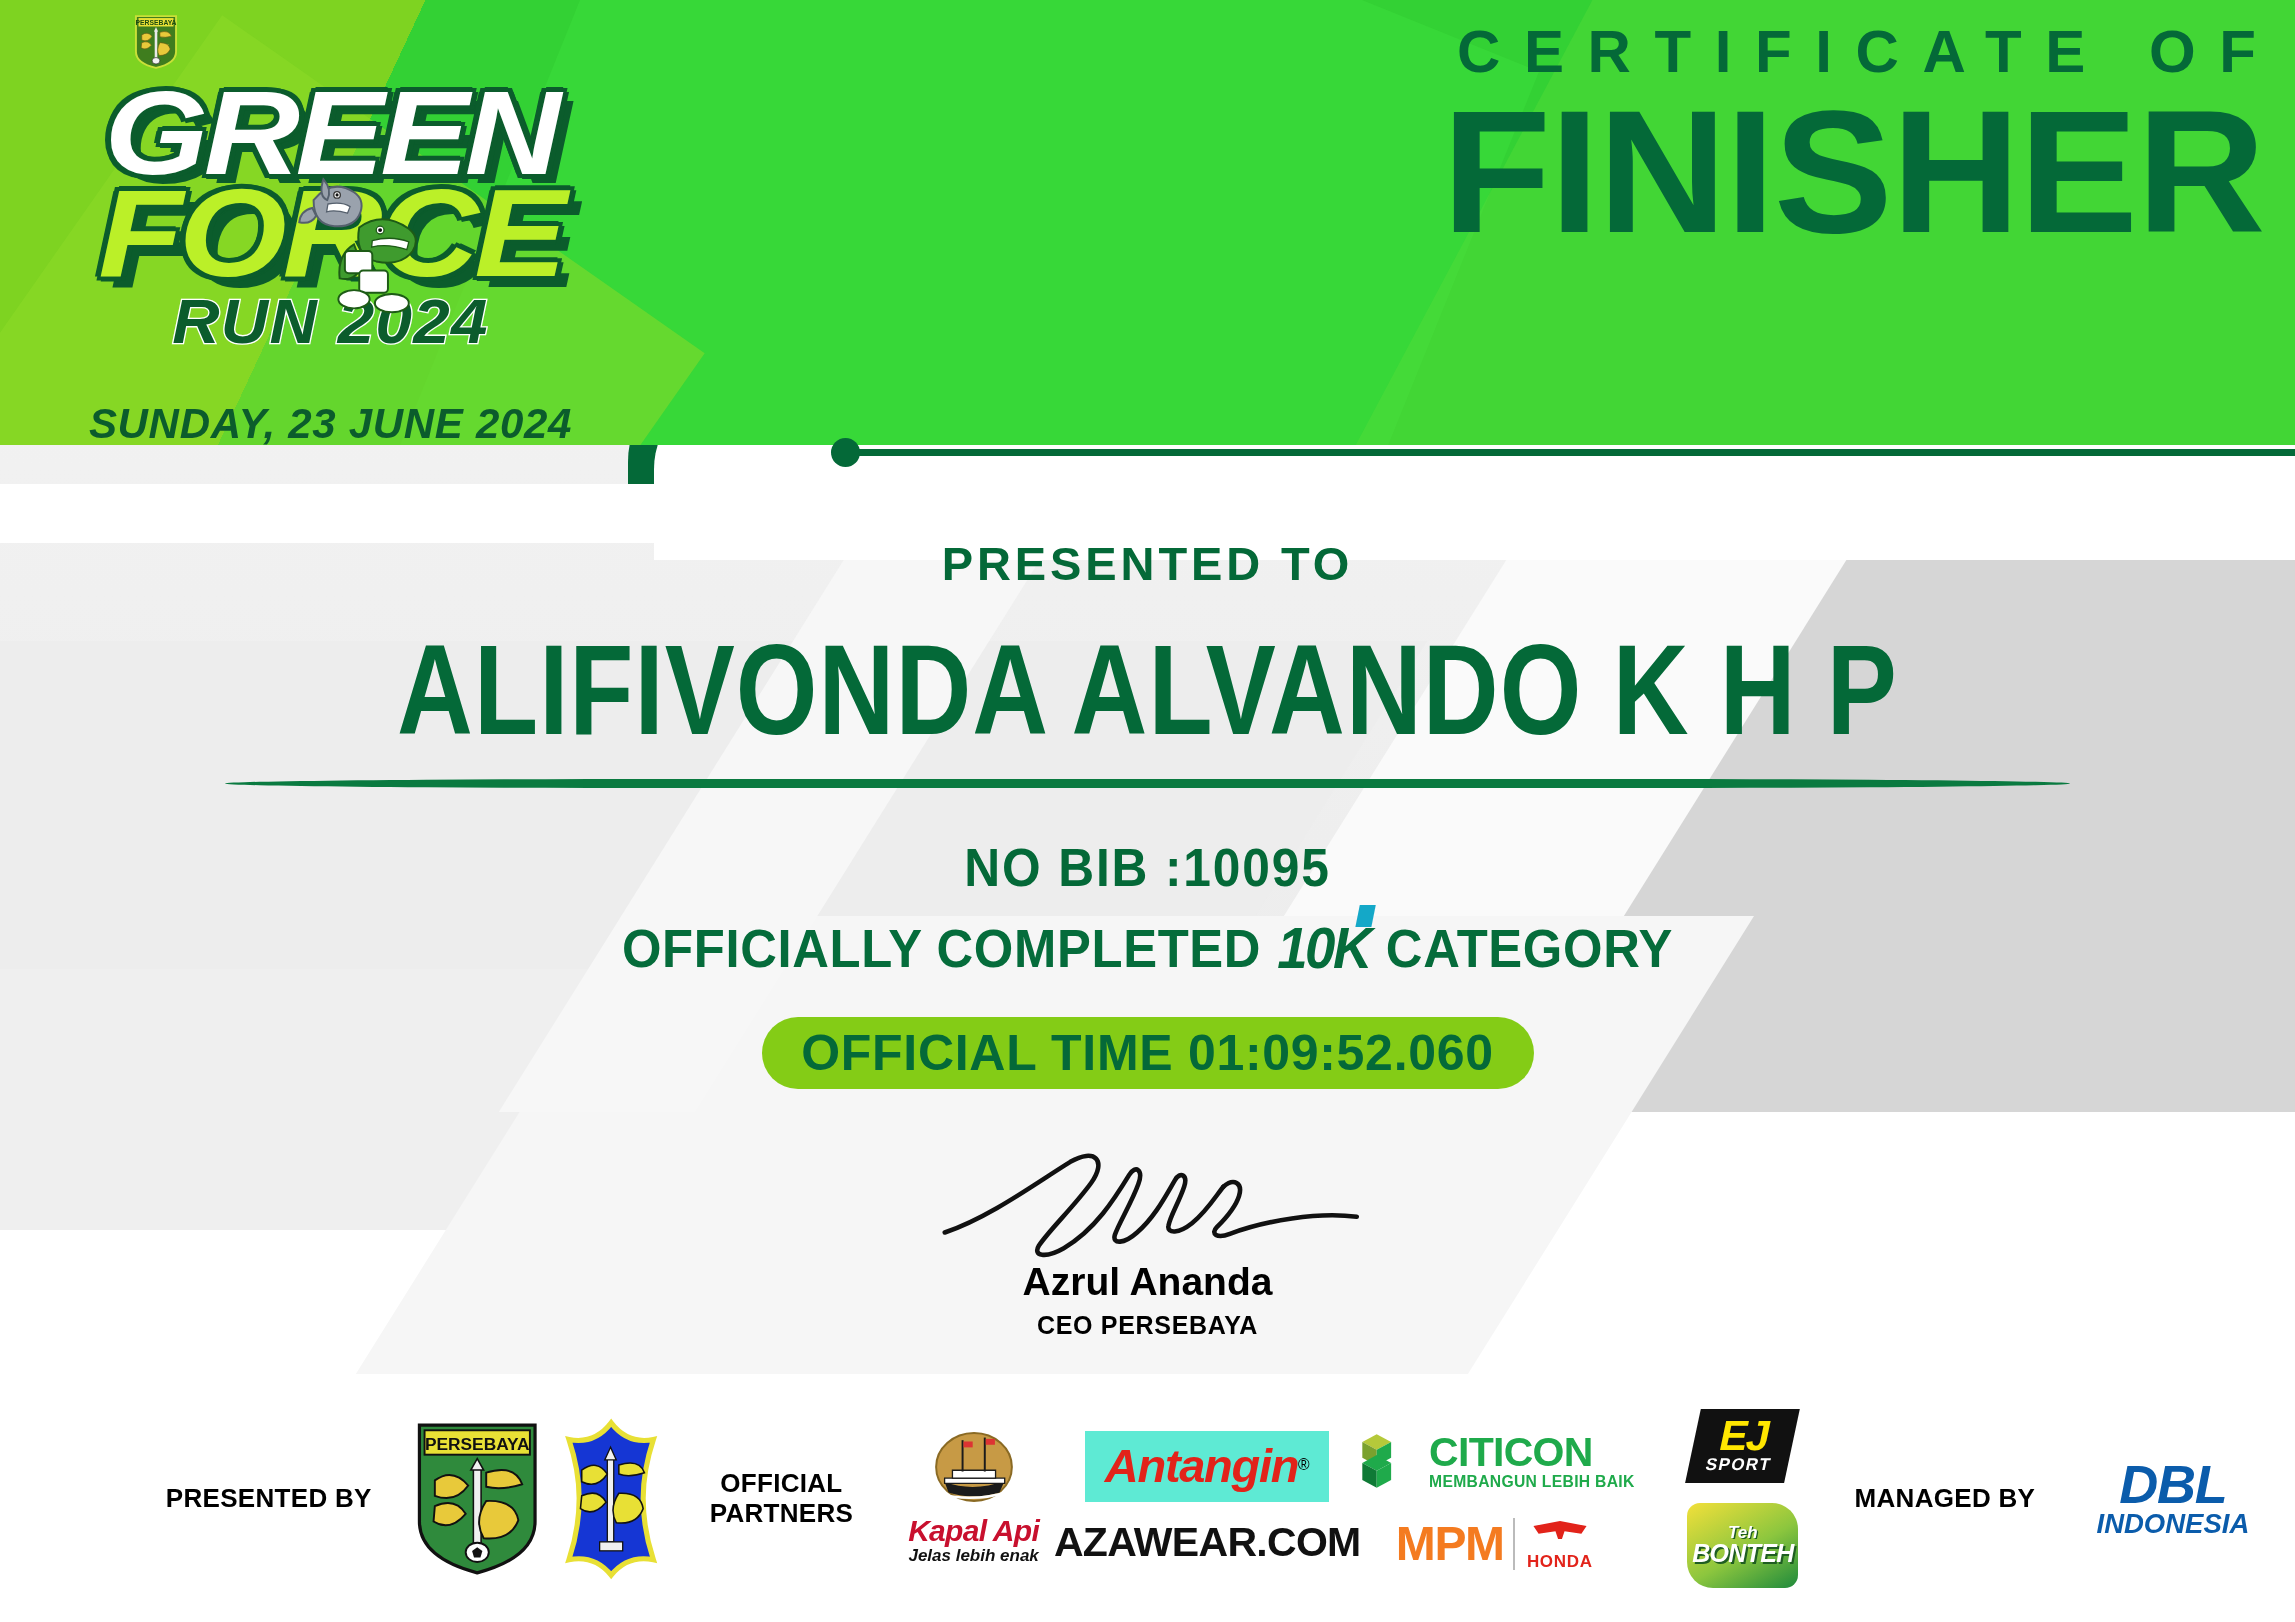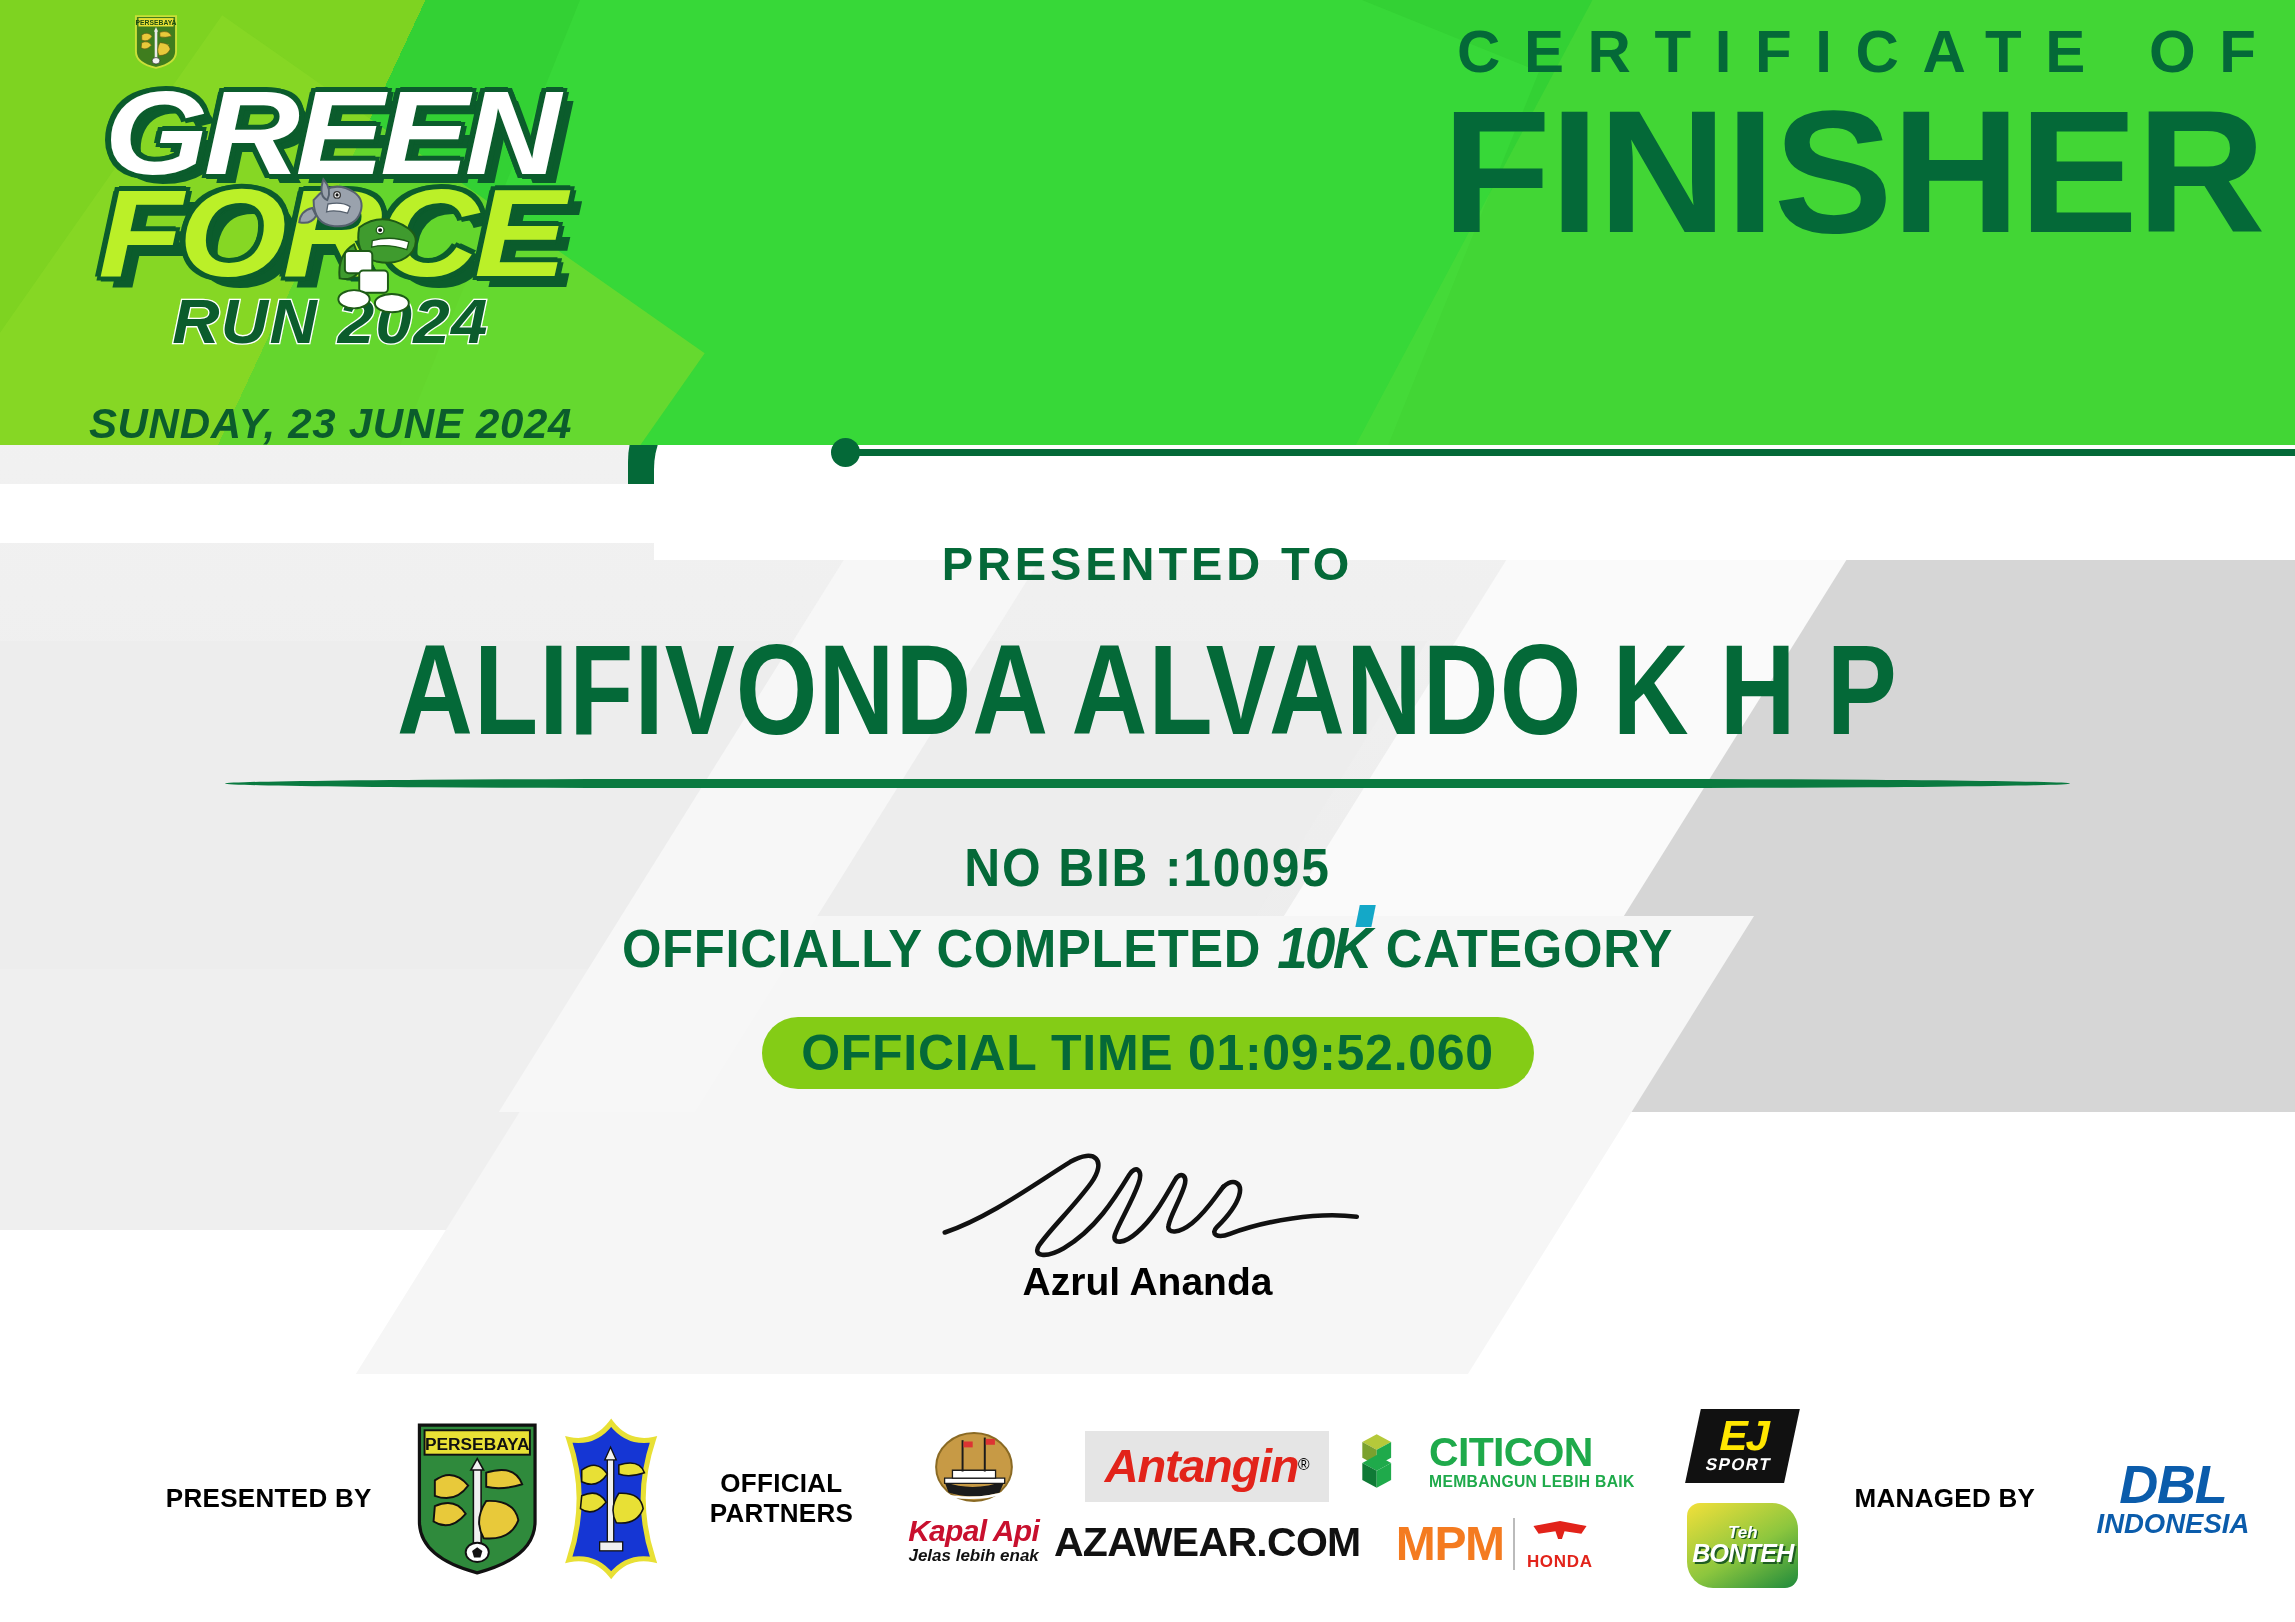--- a/index.html
+++ b/index.html
@@ -211,21 +211,21 @@
     display:flex;align-items:center;
   }
   .f-label{
     font-size:26px;font-weight:bold;color:#000;line-height:1.15;
     text-align:center;letter-spacing:0.3px;
   }
   .f-col{display:flex;flex-direction:column;align-items:center;justify-content:center;}
   .f-row{display:flex;align-items:center;justify-content:center;}
 
   .antangin-box{
-    background:#e5e5e5;padding:10.5px 19.6px 13px 19.6px;
+    background:#5eead4;padding:10.5px 19.6px 13px 19.6px;
     display:flex;align-items:center;justify-content:space-between;
   }
   .antangin-txt{
     font-size:47px;font-weight:bold;font-style:italic;color:#e2231a;
     letter-spacing:-1.3px;line-height:1;
   }
   .antangin-r{font-size:15.7px;vertical-align:super;color:#000;font-style:normal;}
   .aza-txt{font-size:41px;font-weight:bold;color:#111;letter-spacing:-0.7px;}
   .citicon-txt{font-size:41px;font-weight:bold;color:#1faa4b;letter-spacing:-0.7px;line-height:1;}
   .citicon-sub{font-size:15.7px;font-weight:bold;color:#1faa4b;letter-spacing:0.3px;}
@@ -353,20 +353,21 @@
   </div>
 
   <div class="sign-wrap">
     <svg class="sig-svg" width="497" height="118" viewBox="0 0 760 180">
       <g fill="none" stroke="#111" stroke-width="7" stroke-linecap="round" stroke-linejoin="round">
         <path d="M70 132 C140 108 210 56 262 24 C300 2 318 22 294 56 C268 92 230 128 214 152 C204 168 224 172 252 156 C300 128 330 80 352 44 C362 28 374 36 366 58 C356 86 336 118 330 136 C326 150 344 150 364 132 C392 108 410 72 422 52 C430 38 442 44 436 62 C428 86 414 108 412 122 C410 134 428 134 448 118 C472 98 486 74 496 62"></path>
         <path d="M496 62 C512 48 526 56 520 76 C514 96 496 114 486 124 C476 134 486 142 506 134 C560 114 640 100 700 108"></path>
       </g>
     </svg>
     <div class="sig-name">Azrul Ananda</div>
+    <div class="sig-role">CEO PERSEBAYA</div>
   </div>
 
   <div class="footer">
 
     <div class="f-label" style="width:281px;margin-left:131px;">PRESENTED BY</div>
 
     <svg width="131" height="164" viewBox="0 0 100 125" style="margin-left:6.5px;">
       <path d="M5 5 H95 V80 Q95 108 50 120 Q5 108 5 80 Z" fill="#2f8a3c" stroke="#111" stroke-width="2.5"></path>
       <rect x="9" y="9" width="82" height="19" fill="#e8e035" stroke="#111" stroke-width="1.5"></rect>
       <text x="50" y="24" font-family="Liberation Sans, sans-serif" font-size="13.5" font-weight="bold" fill="#111" text-anchor="middle">PERSEBAYA</text>

